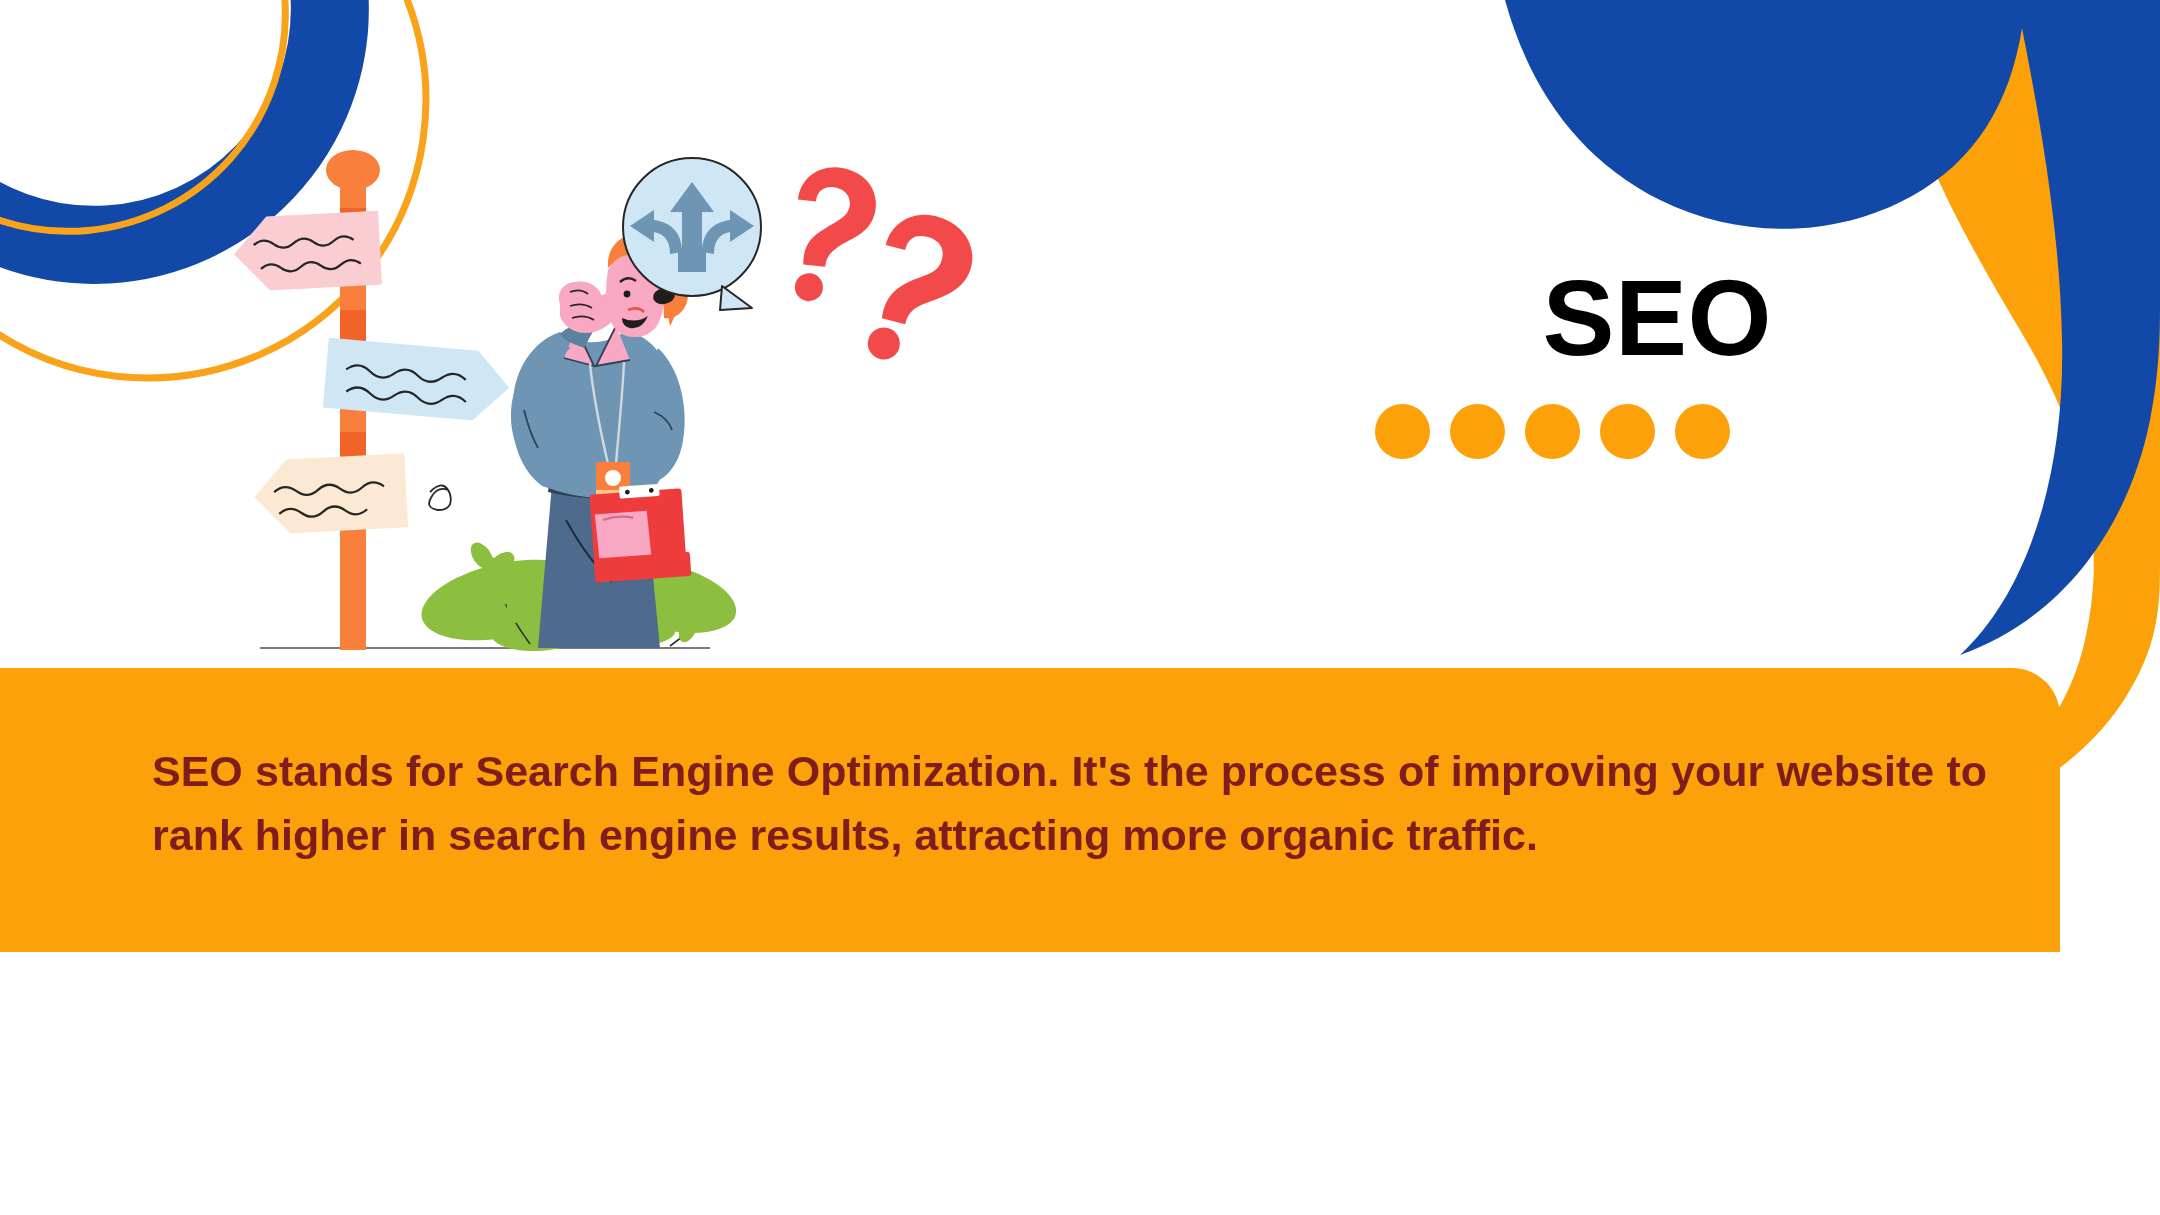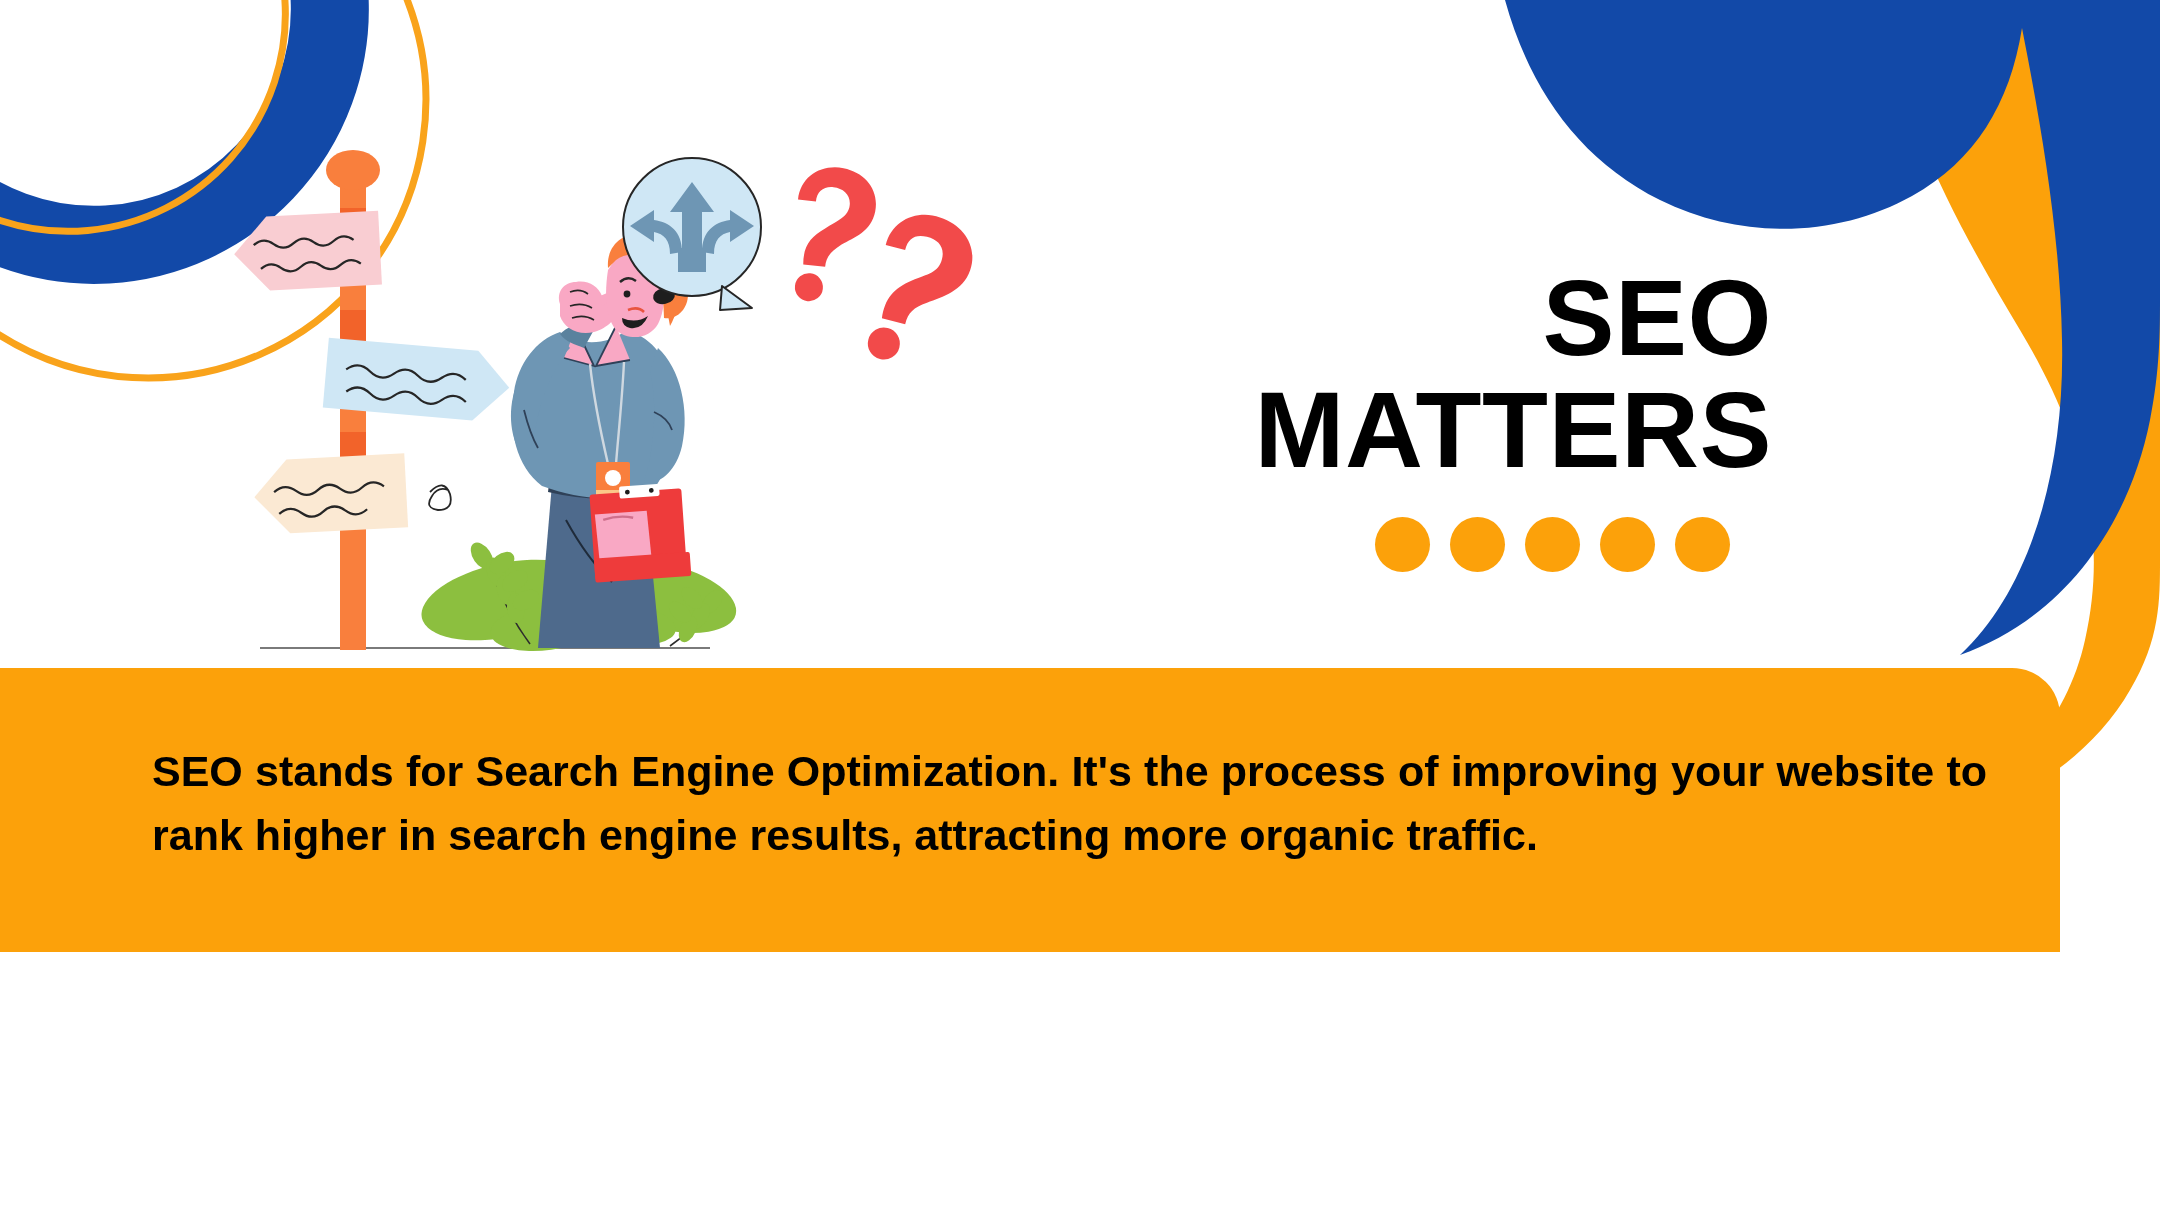--- a/index.html
+++ b/index.html
@@ -71,21 +71,21 @@
     border-radius:0 48px 48px 0;
   }
   .body-text {
     position:absolute;
     left:152px; top:72px;
     width:1835px;
     font-family:"Liberation Sans", sans-serif;
     font-weight:700;
     font-size:43px;
     line-height:1.48;
-    color:#000000;
+    color:#7f1d1d;
     text-align:justify;
     text-justify:inter-word;
   }
 </style>
 </head>
 <body>
 
 <div id="slide">
 
   <svg class="deco-layer" viewBox="0 0 2160 1215">
@@ -291,21 +291,20 @@
                  L662,204 C660,184 666,172 682,160
                  C696,150 706,146 706,132 C706,120 698,114 686,114
                  C674,114 668,120 668,132 Z"></path>
         <circle cx="670" cy="228" r="16"></circle>
       </g>
     </g>
   </svg>
 
   <div class="headline-block">
     <div class="headline">SEO</div>
-    <div class="headline">MATTERS</div>
     <div class="dots-row">
       <span class="dot"></span>
       <span class="dot"></span>
       <span class="dot"></span>
       <span class="dot"></span>
       <span class="dot"></span>
     </div>
   </div>
 
   <div class="body-panel">

